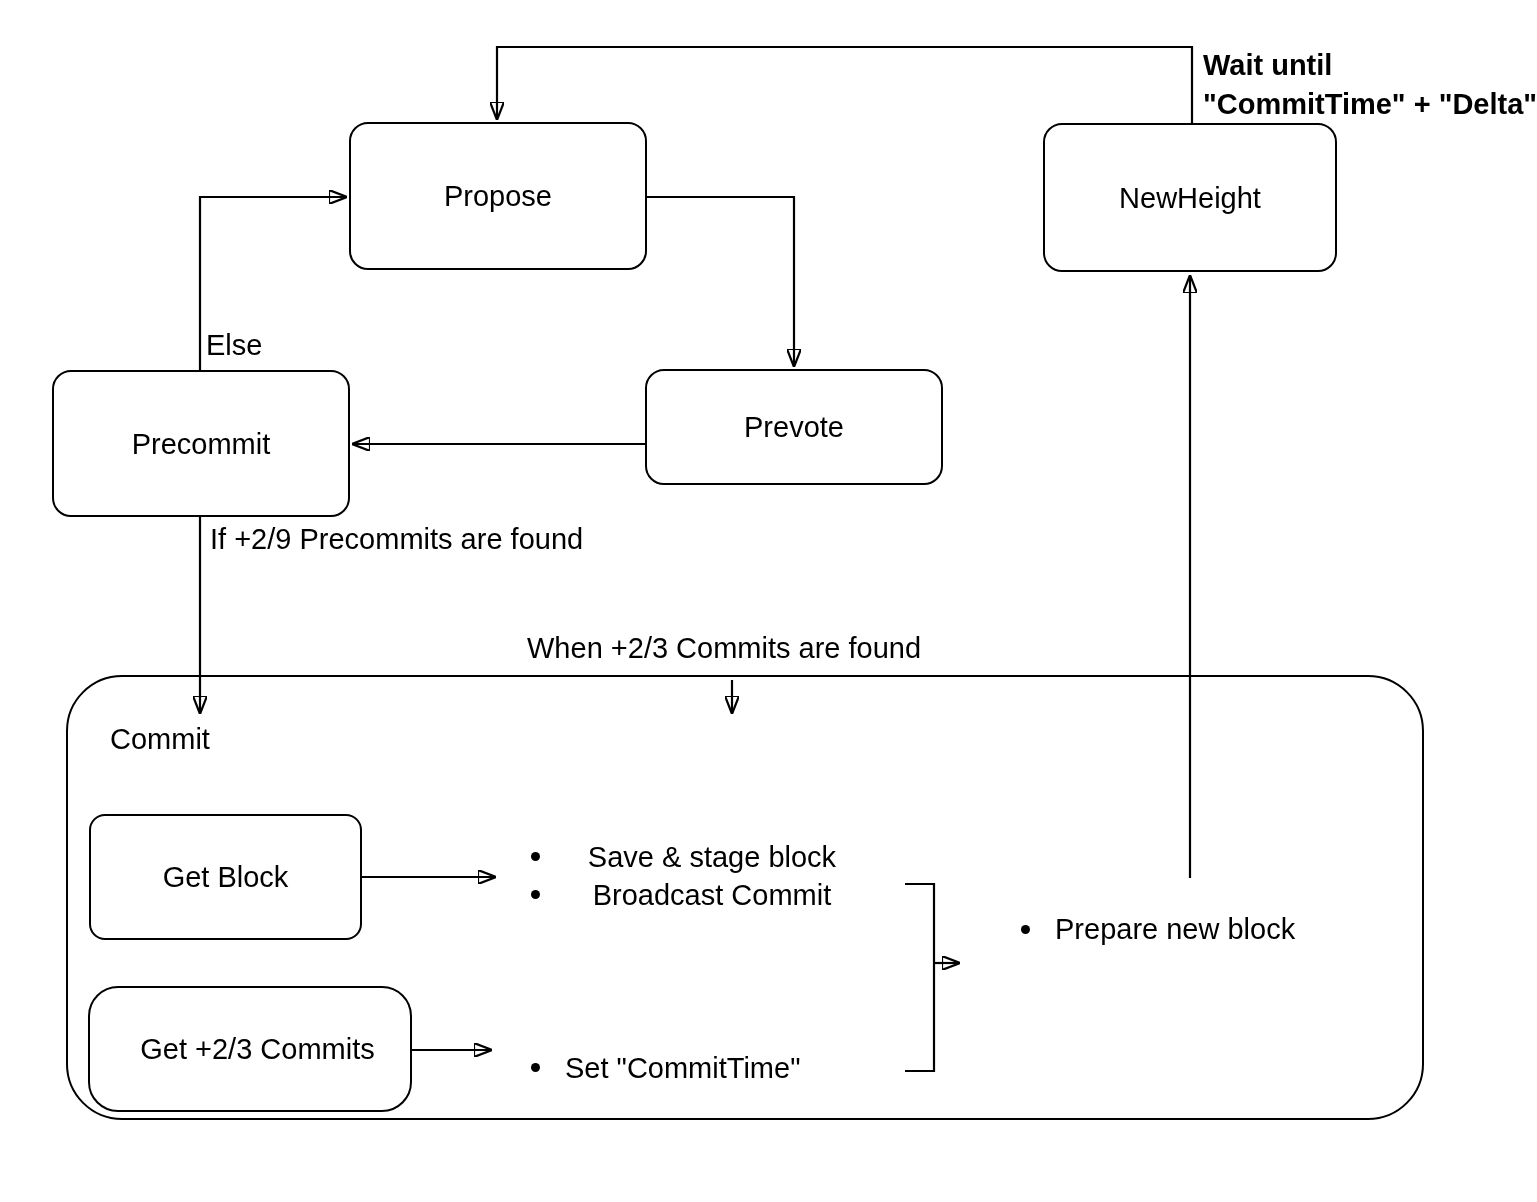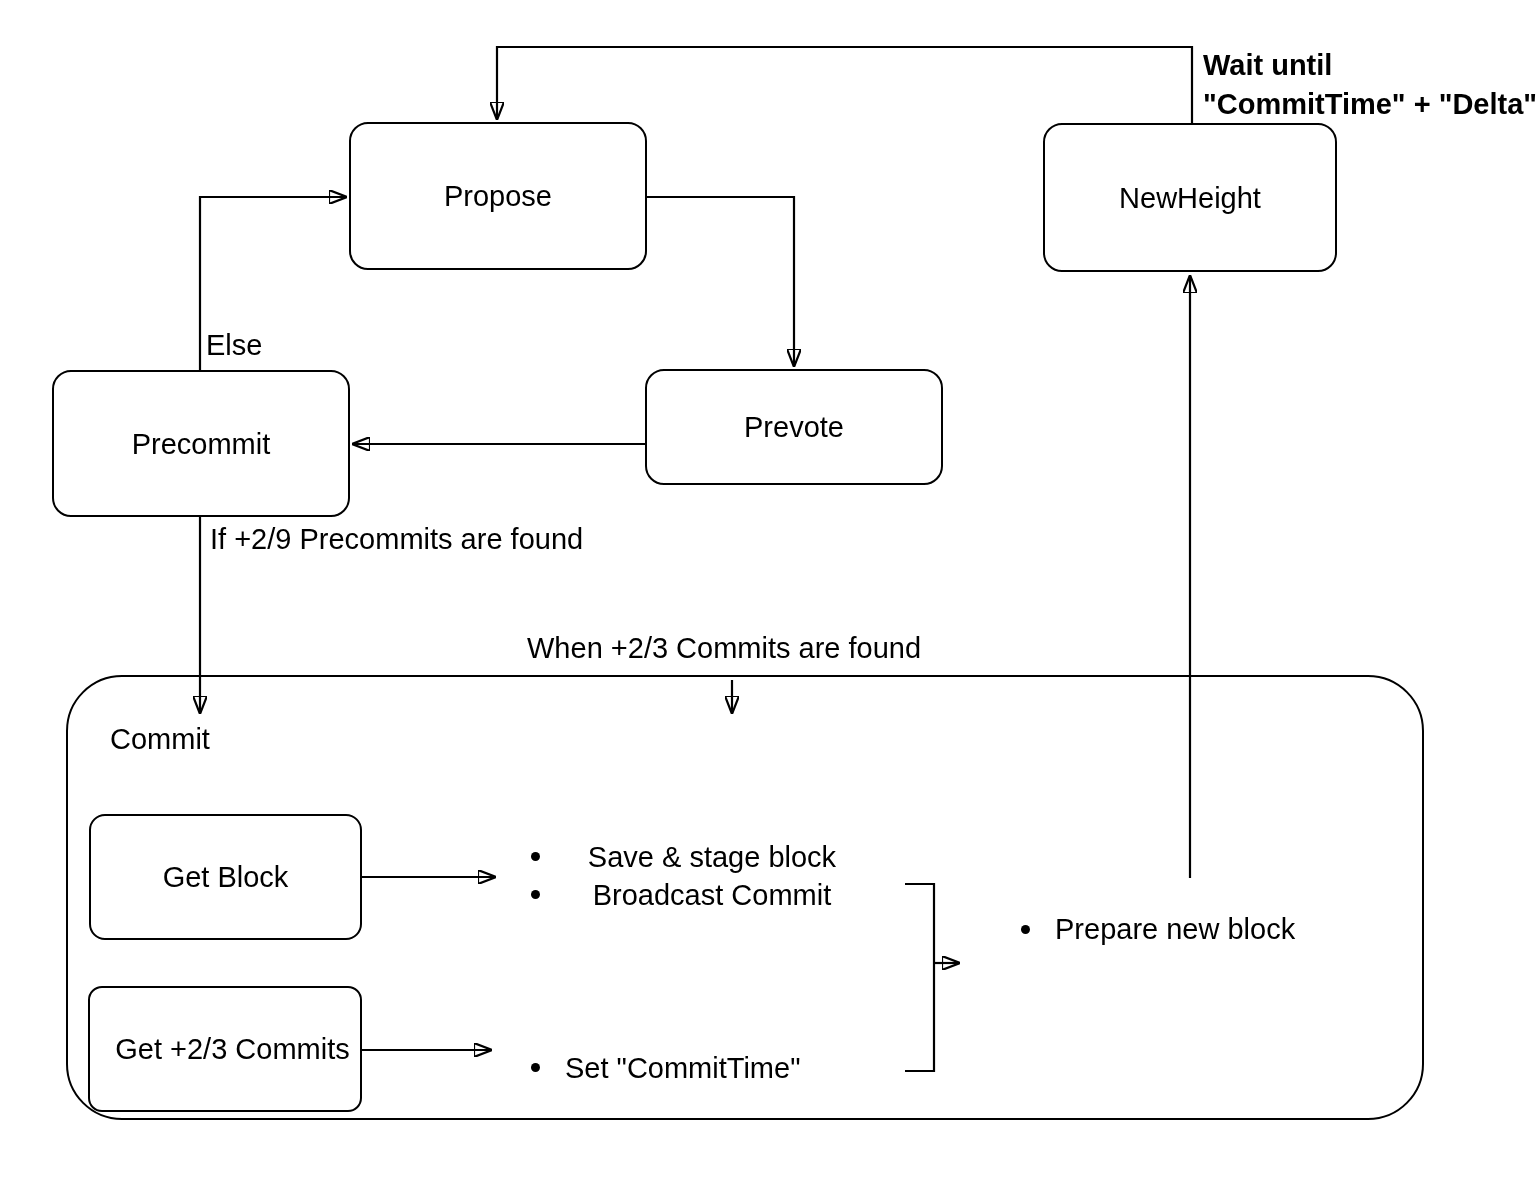--- a/index.html
+++ b/index.html
@@ -61,21 +61,21 @@
   <div class="node" style="left:52px;top:370px;width:298px;height:147px;">Precommit</div>
 
   <div class="node" style="left:645px;top:369px;width:298px;height:116px;">Prevote</div>
 
   <div class="group" style="left:55px;top:675px;width:1358px;height:445px;margin-left:11px;">
     <div class="group-label" style="left:42px;top:45px;">Commit</div>
   </div>
 
   <div class="node" style="left:89px;top:814px;width:273px;height:126px;border-radius:16px;">Get Block</div>
 
-  <div class="node" style="left:88px;top:986px;width:274px;height:126px;border-radius:14px;padding-left:15px;">Get +2/3 Commits</div>
+  <div class="node" style="left:88px;top:986px;width:324px;height:126px;border-radius:30px;padding-left:15px;">Get +2/3 Commits</div>
 
   <div class="elabel" style="left:1203px;top:46px;font-weight:bold;">
     <div>Wait until</div>
     <div>"CommitTime" + "Delta"</div>
   </div>
 
   <div class="elabel" style="left:206px;top:326px;">Else</div>
 
   <div class="elabel" style="left:210px;top:520px;">If +2/9 Precommits are found</div>
 

